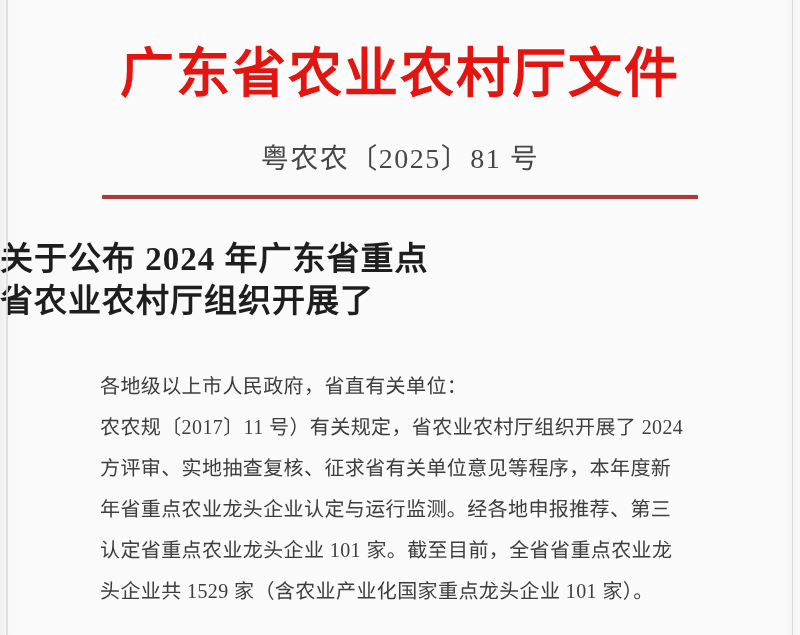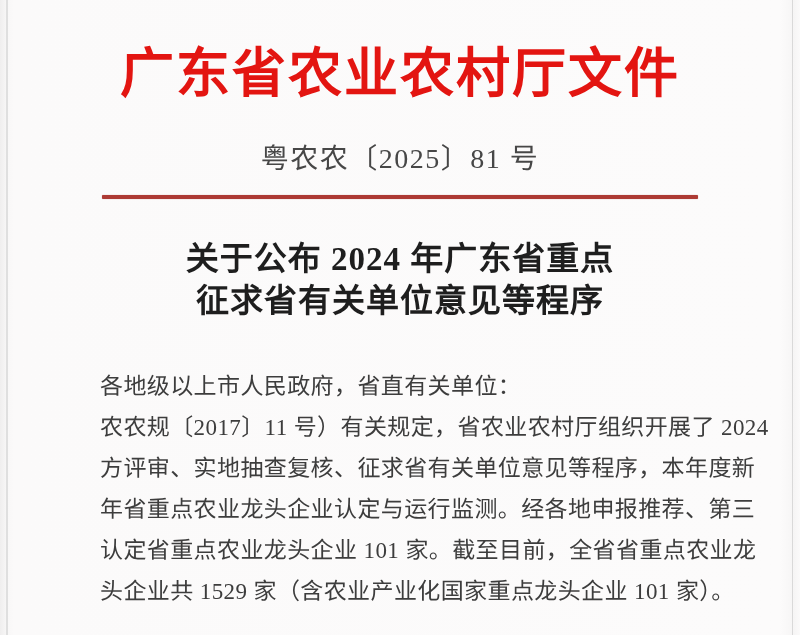--- a/index.html
+++ b/index.html
@@ -49,37 +49,37 @@
   }
   .red-rule {
     width: 596px;
     height: 4px;
     margin: 21px auto 0 auto;
     border-radius: 1px;
     box-shadow: 0 0 1px rgba(160,50,45,.55);
   }
   .notice-title {
     margin: 39px 0 0 0;
-    text-align: center;
+    text-align: left;
     font-size: 33px;
     line-height: 42px;
     font-weight: bold;
     color: #1e1e1e;
     letter-spacing: 1px;
   }
   .notice-title .tline { display: block; white-space: nowrap; }
 
   .body-text {
     margin: 44px 0 0 100px;
     width: 600px;
     color: #3d3d3d;
   }
   .line {
     margin: 0;
-    font-size: 23px;
+    font-size: 20px;
     line-height: 41px;
     white-space: nowrap;
     letter-spacing: 0.4px;
   }
   .line.indent { padding-left: 46px; }
 </style>
 </head>
 <body>
 
 <div class="page">
@@ -88,21 +88,21 @@
 
   <header>
     <h1 class="masthead" style="color: rgb(227, 21, 17);">广东省农业农村厅文件</h1>
     <div class="docnum">粤农农〔2025〕81 号</div>
     <div class="red-rule" style="background: rgb(173, 58, 52);"></div>
   </header>
 
   <main>
     <h2 class="notice-title">
       <span class="tline">关于公布 2024 年广东省重点</span>
-      <span class="tline">征求省有关单位意见等程序</span>
+      <span class="tline">省农业农村厅组织开展了</span>
     </h2>
 
     <div class="body-text">
       <p class="line">各地级以上市人民政府，省直有关单位：</p>
       <p class="line">农农规〔2017〕11 号）有关规定，省农业农村厅组织开展了 2024</p>
       <p class="line">方评审、实地抽查复核、征求省有关单位意见等程序，本年度新</p>
       <p class="line">年省重点农业龙头企业认定与运行监测。经各地申报推荐、第三</p>
       <p class="line">认定省重点农业龙头企业 101 家。截至目前，全省省重点农业龙</p>
       <p class="line">头企业共 1529 家（含农业产业化国家重点龙头企业 101 家）。</p>
     </div>

